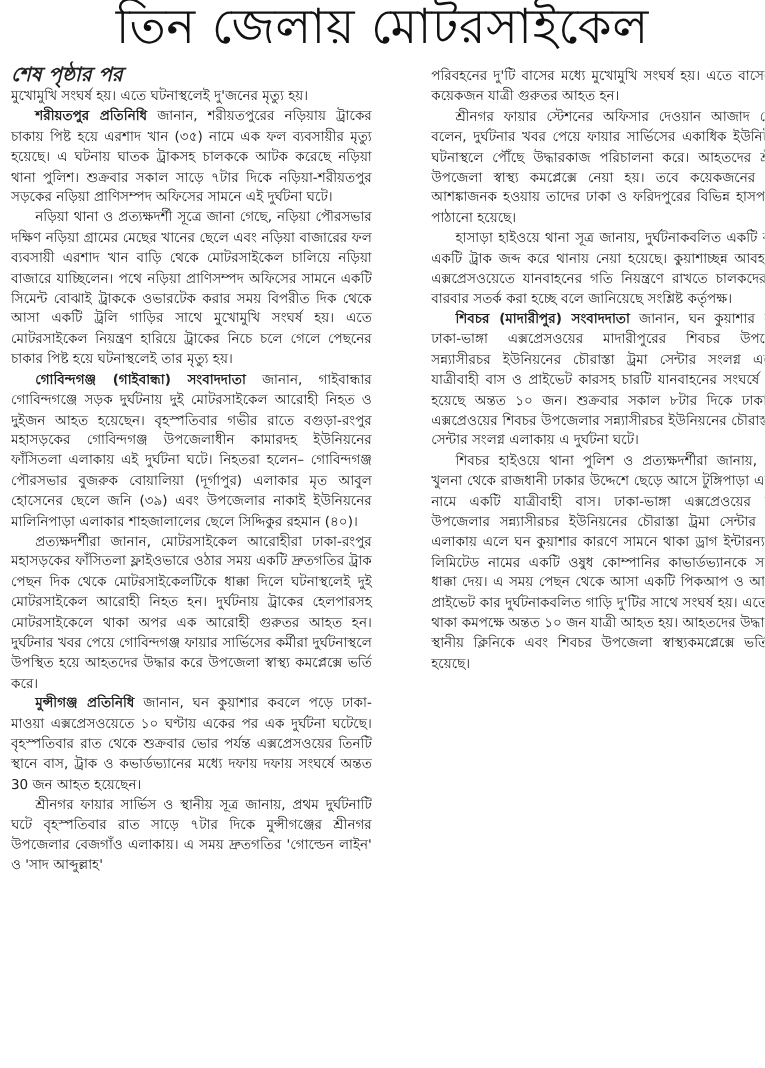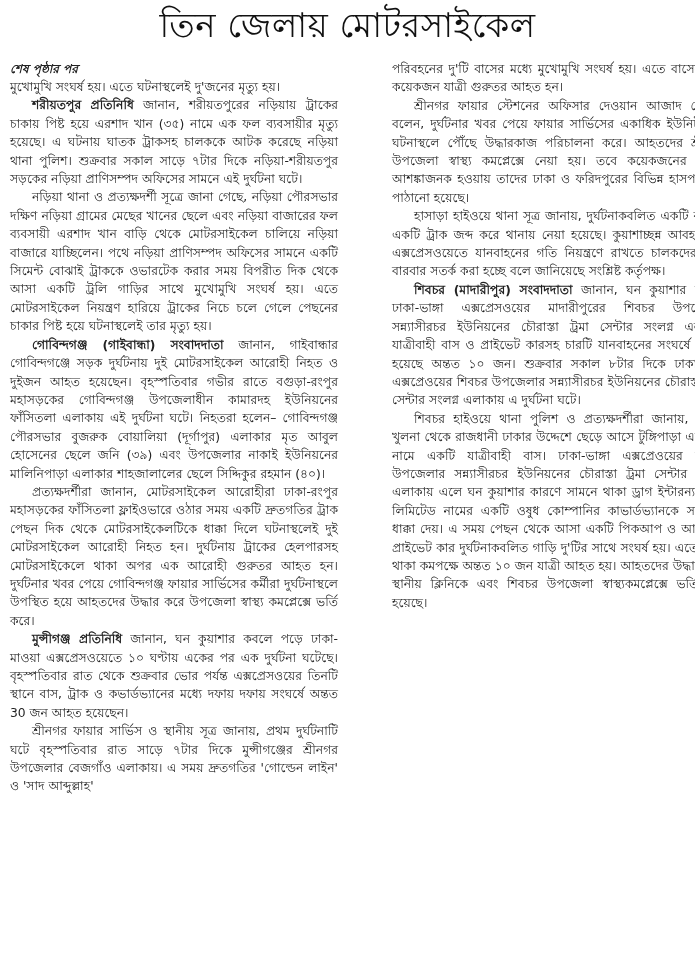--- a/index.html
+++ b/index.html
@@ -1,29 +1,29 @@
 <!DOCTYPE html>
 <html><head>
 <meta charset="utf-8">
 <style>
   html, body { margin: 0; padding: 0; background: #ffffff; }
   body { width: 695px; height: 971px; overflow: hidden; position: relative; color: #1a1a1a; }
   .headline {
     position: absolute; left: 0; top: 0; width: 695px; height: 52px;
     text-align: center; font-family: "DejaVu Sans", sans-serif;
-    font-size: 34px; line-height: 50px; color: #111; letter-spacing: 0.5px;
+    font-size: 44px; line-height: 50px; color: #111; letter-spacing: 0.5px;
   }
   .col {
     position: absolute; top: 60px; width: 328px;
     font-family: "DejaVu Sans", sans-serif; font-size: 12.3px; line-height: 18.4px;
     text-align: justify; color: #222;
   }
   .col.left { left: 10px; }
   .col.right { left: 348px; width: 334px; margin-left: 44px; }
-  .kicker { font-style: italic; font-weight: bold; font-size: 12px; margin: 0; line-height: 18px; }
+  .kicker { font-style: italic; font-weight: bold; font-size: 18px; margin: 0; line-height: 18px; }
   p { margin: 0; text-indent: 0; }
   p.ind { text-indent: 22px; }
   .lead { font-weight: bold; }
 </style>
 </head>
 <body>
 
 <div class="headline">তিন জেলায় মোটরসাইকেল</div>
 
 <div class="col left">

